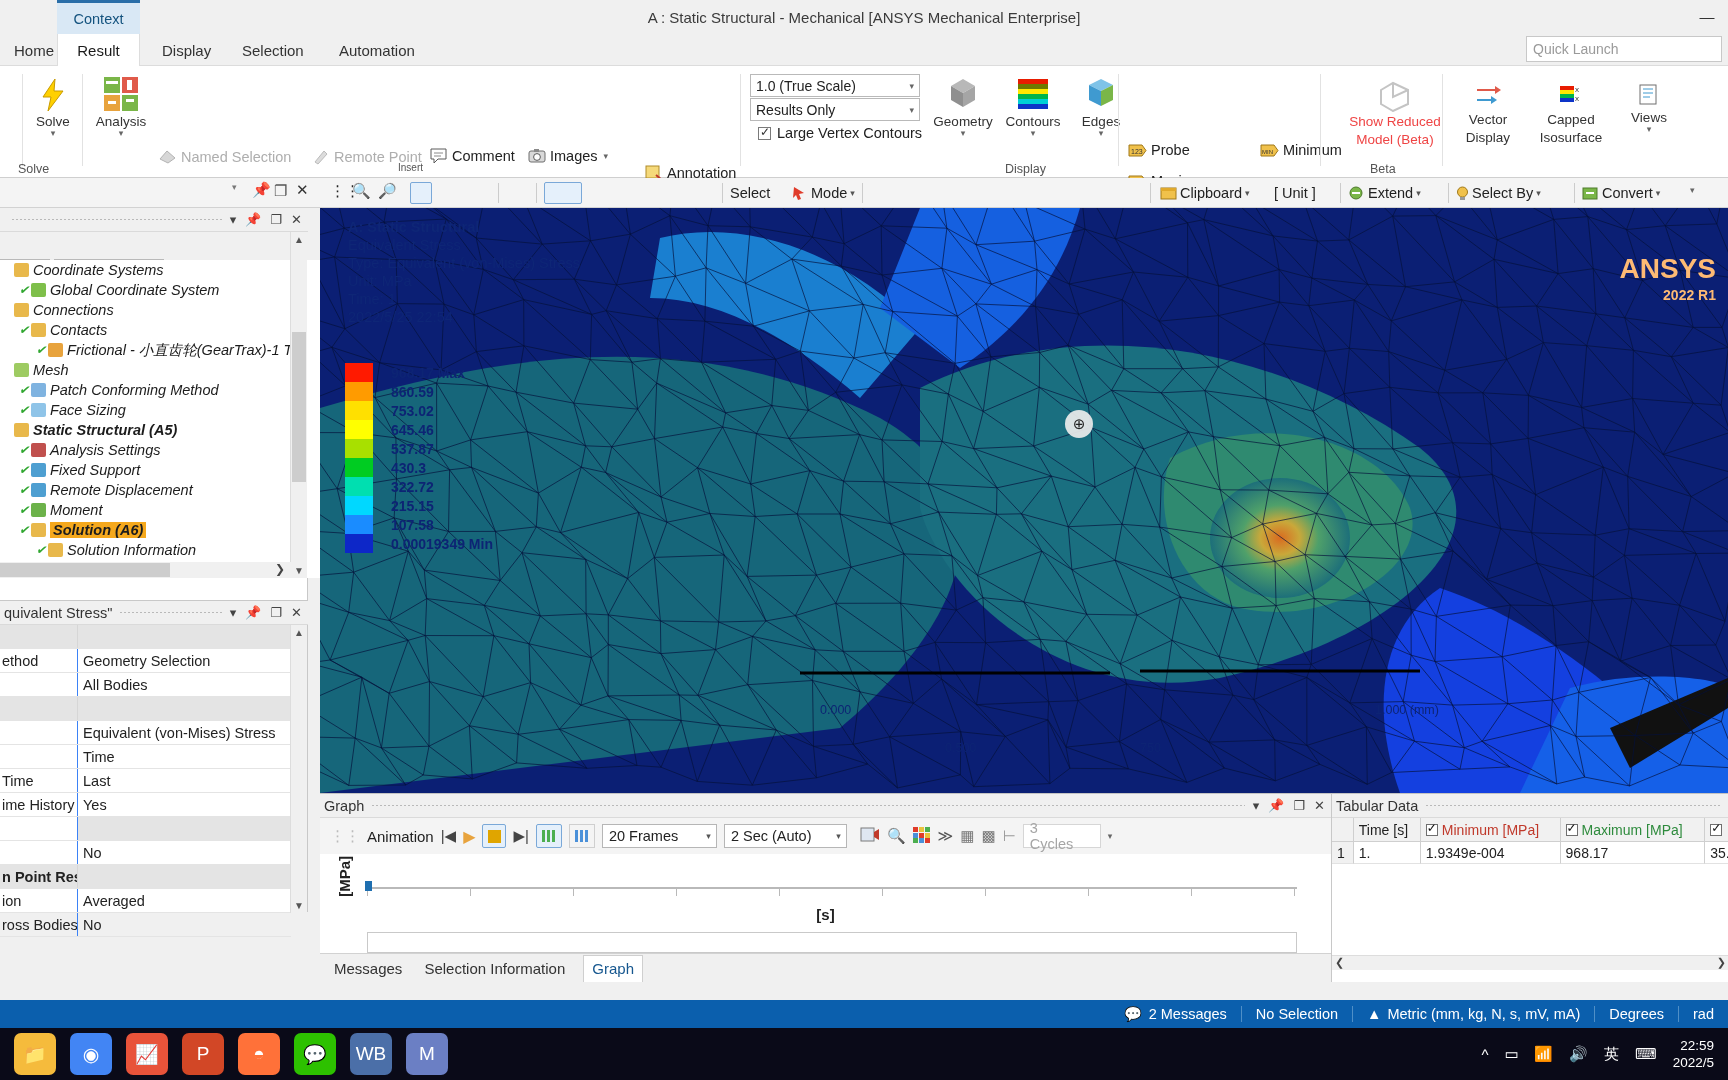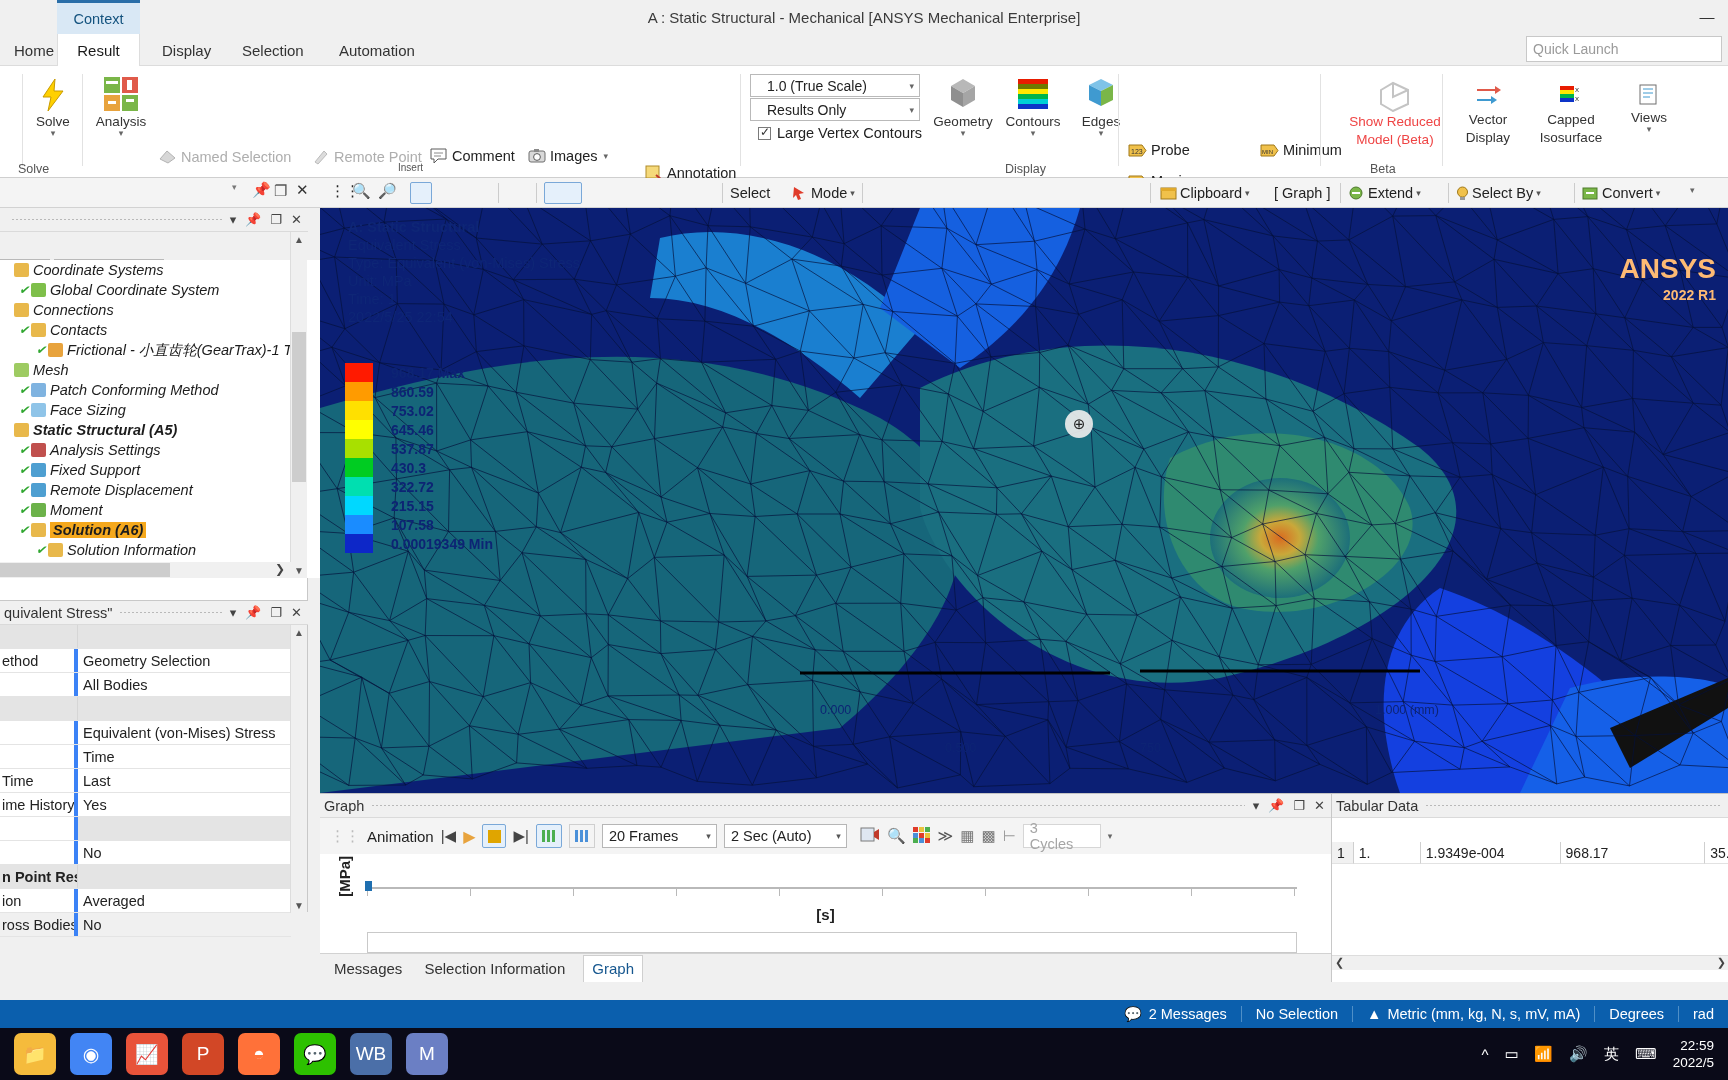--- a/index.html
+++ b/index.html
@@ -40,21 +40,21 @@
   .bigbtn { position:absolute; display:flex; flex-direction:column; align-items:center; width:66px; }
   .bigbtn .lbl { font-size:13.5px; color:#333; text-align:center; line-height:1.15; margin-top:2px;}
   .bigbtn .lbl.dim { color:#ef4444; }
   .caret { font-size:9px; color:#666; line-height:6px; }
 
   .smallitem { position:absolute; display:flex; align-items:center; gap:4px; font-size:14.5px; color:#222; white-space:nowrap;}
   .smallitem.dim { color:#aeaeae; }
   .ico { display:inline-block; flex:0 0 auto; }
 
   .combo { position:absolute; border:1px solid #b9b9b9; background:#fff; height:23px;
-    font-size:14px; display:flex; align-items:center; padding-left:16px; color:#222;text-align:center; }
+    font-size:14px; display:flex; align-items:center; padding-left:5px; color:#222;text-align:center; }
   .combo .ar { position:absolute; right:5px; font-size:9px; color:#666; }
   .chkrow { position:absolute; display:flex; align-items:center; gap:6px; font-size:14.5px;}
   .chkbox { width:13px; height:13px; border:1px solid #7a7a7a; background:#fff; position:relative; }
   .chkbox::after{ content:"✓"; position:absolute; left:1px; top:-3px; font-size:12px; color:#333;}
 
   
   .toolbar2 { position:absolute; left:0; top:178px; width:1728px; height:30px; background:#f4f4f4; border-bottom:1px solid #d2d2d2;}
   .tbitem { position:absolute; top:3px; height:24px; display:flex; align-items:center; font-size:14.5px; color:#222; gap:3px;}
   .tbsep { position:absolute; top:5px; width:1px; height:20px; background:#ccc;}
   .tbicon { width:22px; height:22px; position:absolute; top:4px; }
@@ -79,21 +79,21 @@
   .trow .ticon { width:15px; height:14px; margin-right:4px; display:inline-block; border-radius:2px;}
   .hl-orange { background:#f5a81c; padding:0 3px; font-weight:bold;}
   .ol-scroll-v { position:absolute; right:0; top:24px; width:17px; height:346px; background:#f0f0f0; border-left:1px solid #ddd;}
   .ol-scroll-h { position:absolute; left:0; bottom:22px; width:291px; height:16px; background:#f0f0f0;}
   .ol-thumb-h { position:absolute; left:0; top:1px; width:170px; height:14px; background:#cdcdcd;}
 
   
   .details { position:absolute; left:0; top:600px; width:308px; height:312px; background:#fff; border-right:1px solid #c8c8c8; border-top:1px solid #c8c8c8;}
   .dtable { position:absolute; left:0; top:24px; width:291px; font-size:14.5px;}
   .drow { display:flex; height:24px; border-bottom:1px solid #e4e4e4;}
-  .dkey { width:78px; padding-left:2px; display:flex; align-items:center; border-right:4px solid #3b82f6; overflow:hidden; white-space:nowrap;}
+  .dkey { width:78px; padding-left:2px; display:flex; align-items:center; border-right:1px solid #3b82f6; overflow:hidden; white-space:nowrap;}
   .dval { flex:1; padding-left:5px; display:flex; align-items:center; white-space:nowrap; overflow:hidden;}
   .drow.section { background:#e4e4e4; font-weight:bold; }
   .drow.section .dkey { border-right:1px solid #d6d6d6; }
   .drow.blank .dval { background:#e4e4e4; }
   .det-scroll { position:absolute; right:0; top:24px; width:17px; height:288px; background:#f0f0f0; border-left:1px solid #ddd;}
 
   
   .gfx { position:absolute; left:320px; top:208px; width:1408px; height:585px; background:#0a1d6e; overflow:hidden;}
   .gfx-head { position:absolute; left:28px; top:10px; color:#0e2676; font-size:14.5px; line-height:18px; font-weight:bold;}
   .gfx-head .sub { font-weight:normal; }
@@ -430,21 +430,21 @@
     <span class="tbicon" style="left:1122px;"></span>
     <div class="tbsep" style="left:1150px;"></div>
     <div class="tbitem" style="left:1160px;">
       <svg width="17" height="15" viewBox="0 0 17 15">
         <rect x="1" y="2" width="15" height="11" fill="#f0c14b" stroke="#a0791a"></rect>
           <rect x="1" y="2" width="15" height="3" fill="#e0a92b"></rect>
       </svg>
       <span>Clipboard</span>
       <span style="font-size:9px;color:#555;">▾</span>
     </div>
-    <div class="tbitem" style="left:1274px;">[ Graph ]</div>
+    <div class="tbitem" style="left:1274px;">[ Unit ]</div>
     <div class="tbsep" style="left:1340px;"></div>
     <div class="tbitem" style="left:1348px;">
       <svg width="17" height="15" viewBox="0 0 17 15">
         <circle cx="8" cy="7" r="6" fill="#7ab648" stroke="#4d7a2b"></circle>
           <path d="M4 7 H12" stroke="#fff" stroke-width="2"></path>
       </svg>
       <span>Extend</span>
       <span style="font-size:9px;color:#555;">▾</span>
     </div>
     <div class="tbsep" style="left:1448px;"></div>
@@ -846,20 +846,35 @@
       <span class="btab">Selection Information</span>
       <span class="btab active">Graph</span>
     </div>
   </div>
 
   <div class="tabular">
     <div class="panel-hdr" style="left:0;top:0;width:397px;">
       <span>Tabular Data</span>
       <span class="dots"></span>
     </div>
+    <div class="tdhead">
+      <span class="tdcell" style="width:22px;"></span>
+      <span class="tdcell" style="width:68px;">Time [s]</span>
+      <span class="tdcell" style="width:142px;color:#c0392b;">
+        <span class="cbx"></span>
+        <span>Minimum [MPa]</span>
+      </span>
+      <span class="tdcell" style="width:147px;color:#2e8b3d;">
+        <span class="cbx"></span>
+        <span>Maximum [MPa]</span>
+      </span>
+      <span class="tdcell" style="width:24px;">
+        <span class="cbx"></span>
+      </span>
+    </div>
     <div class="tdrow">
       <span class="tdcell" style="width:22px;background:#f1f1f1;">1</span>
       <span class="tdcell" style="width:68px;">1.</span>
       <span class="tdcell" style="width:142px;">1.9349e-004</span>
       <span class="tdcell" style="width:147px;">968.17</span>
       <span class="tdcell" style="width:24px;">35.</span>
     </div>
     <div class="td-scroll">
       <div style="position:absolute;left:3px;top:0;font-size:11px;color:#444;">❮</div>
       <div style="position:absolute;right:3px;top:0;font-size:11px;color:#444;">❯</div>

